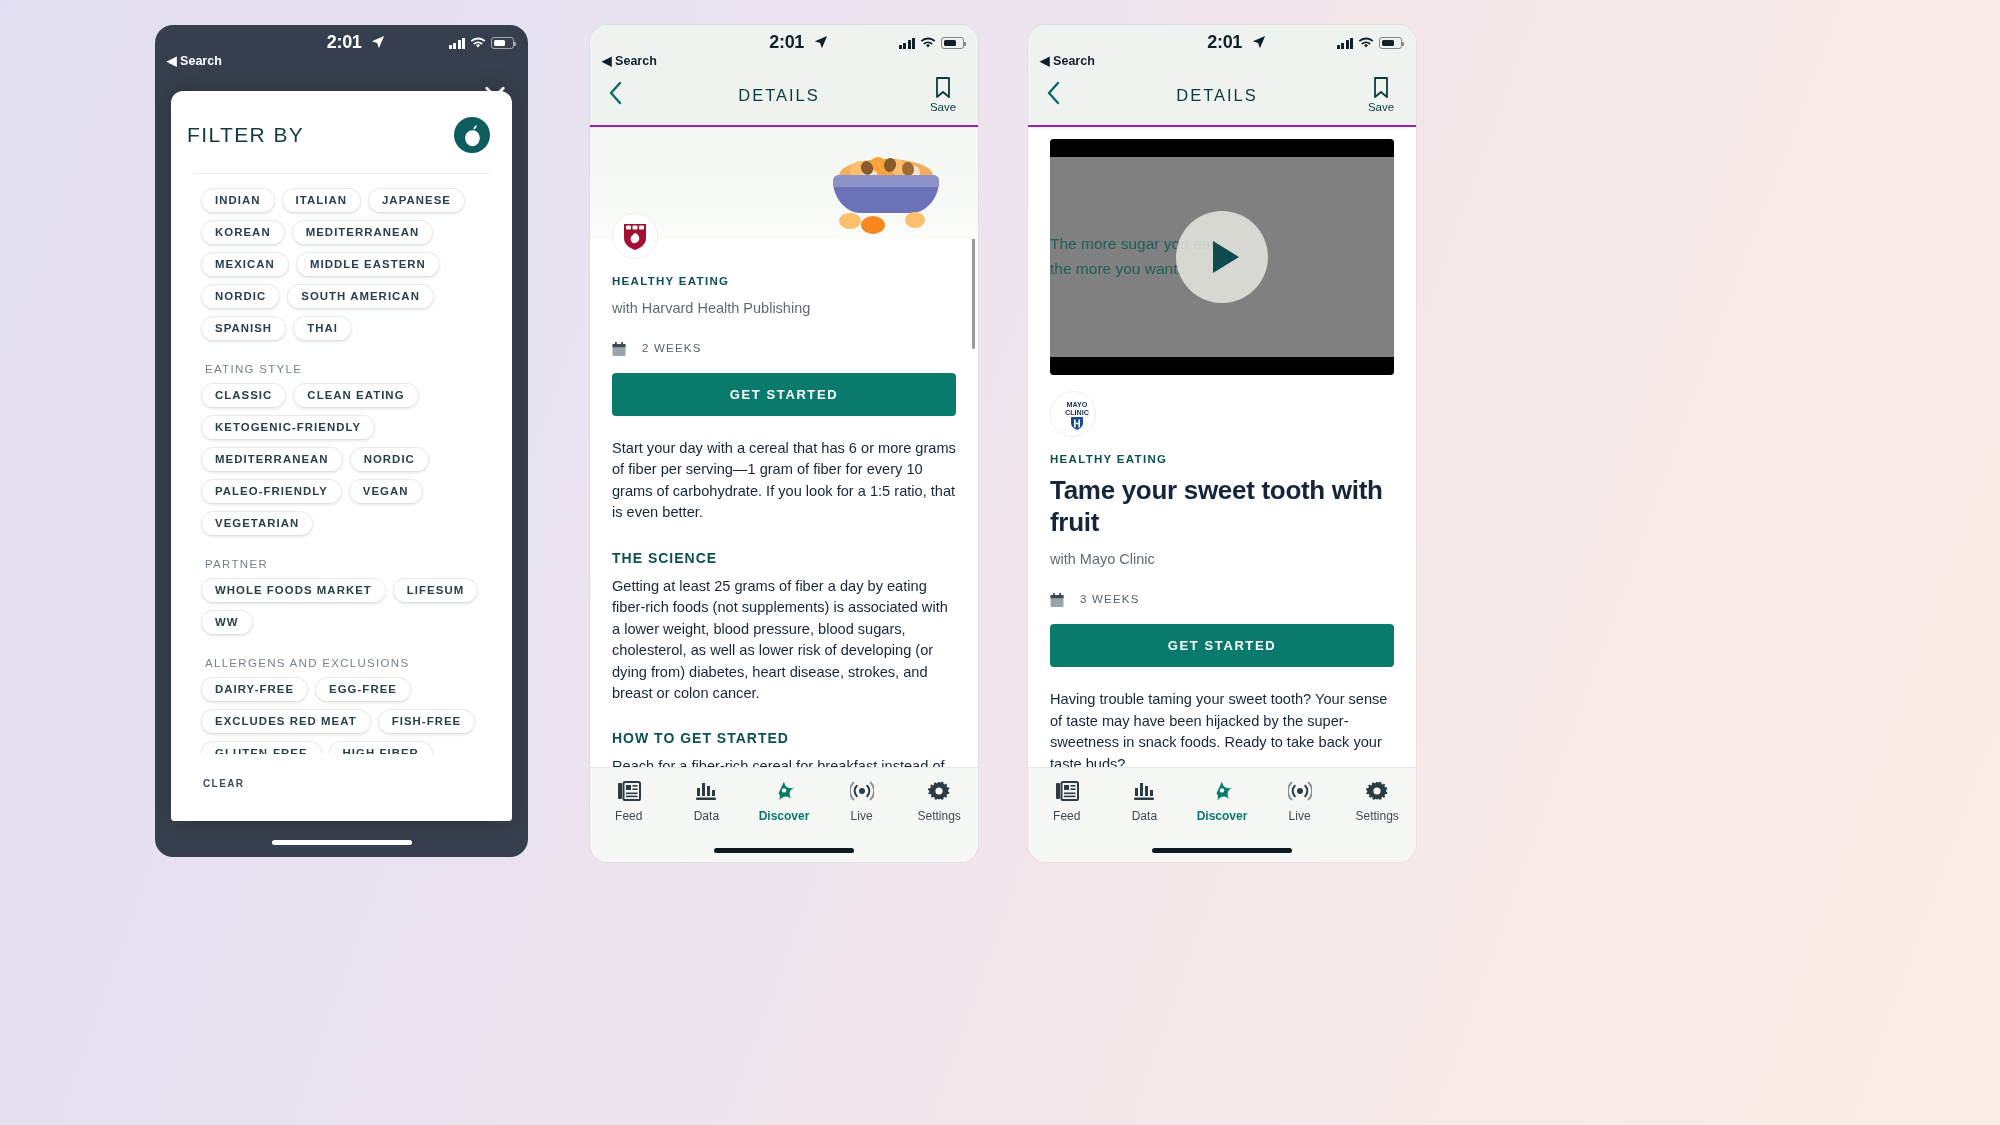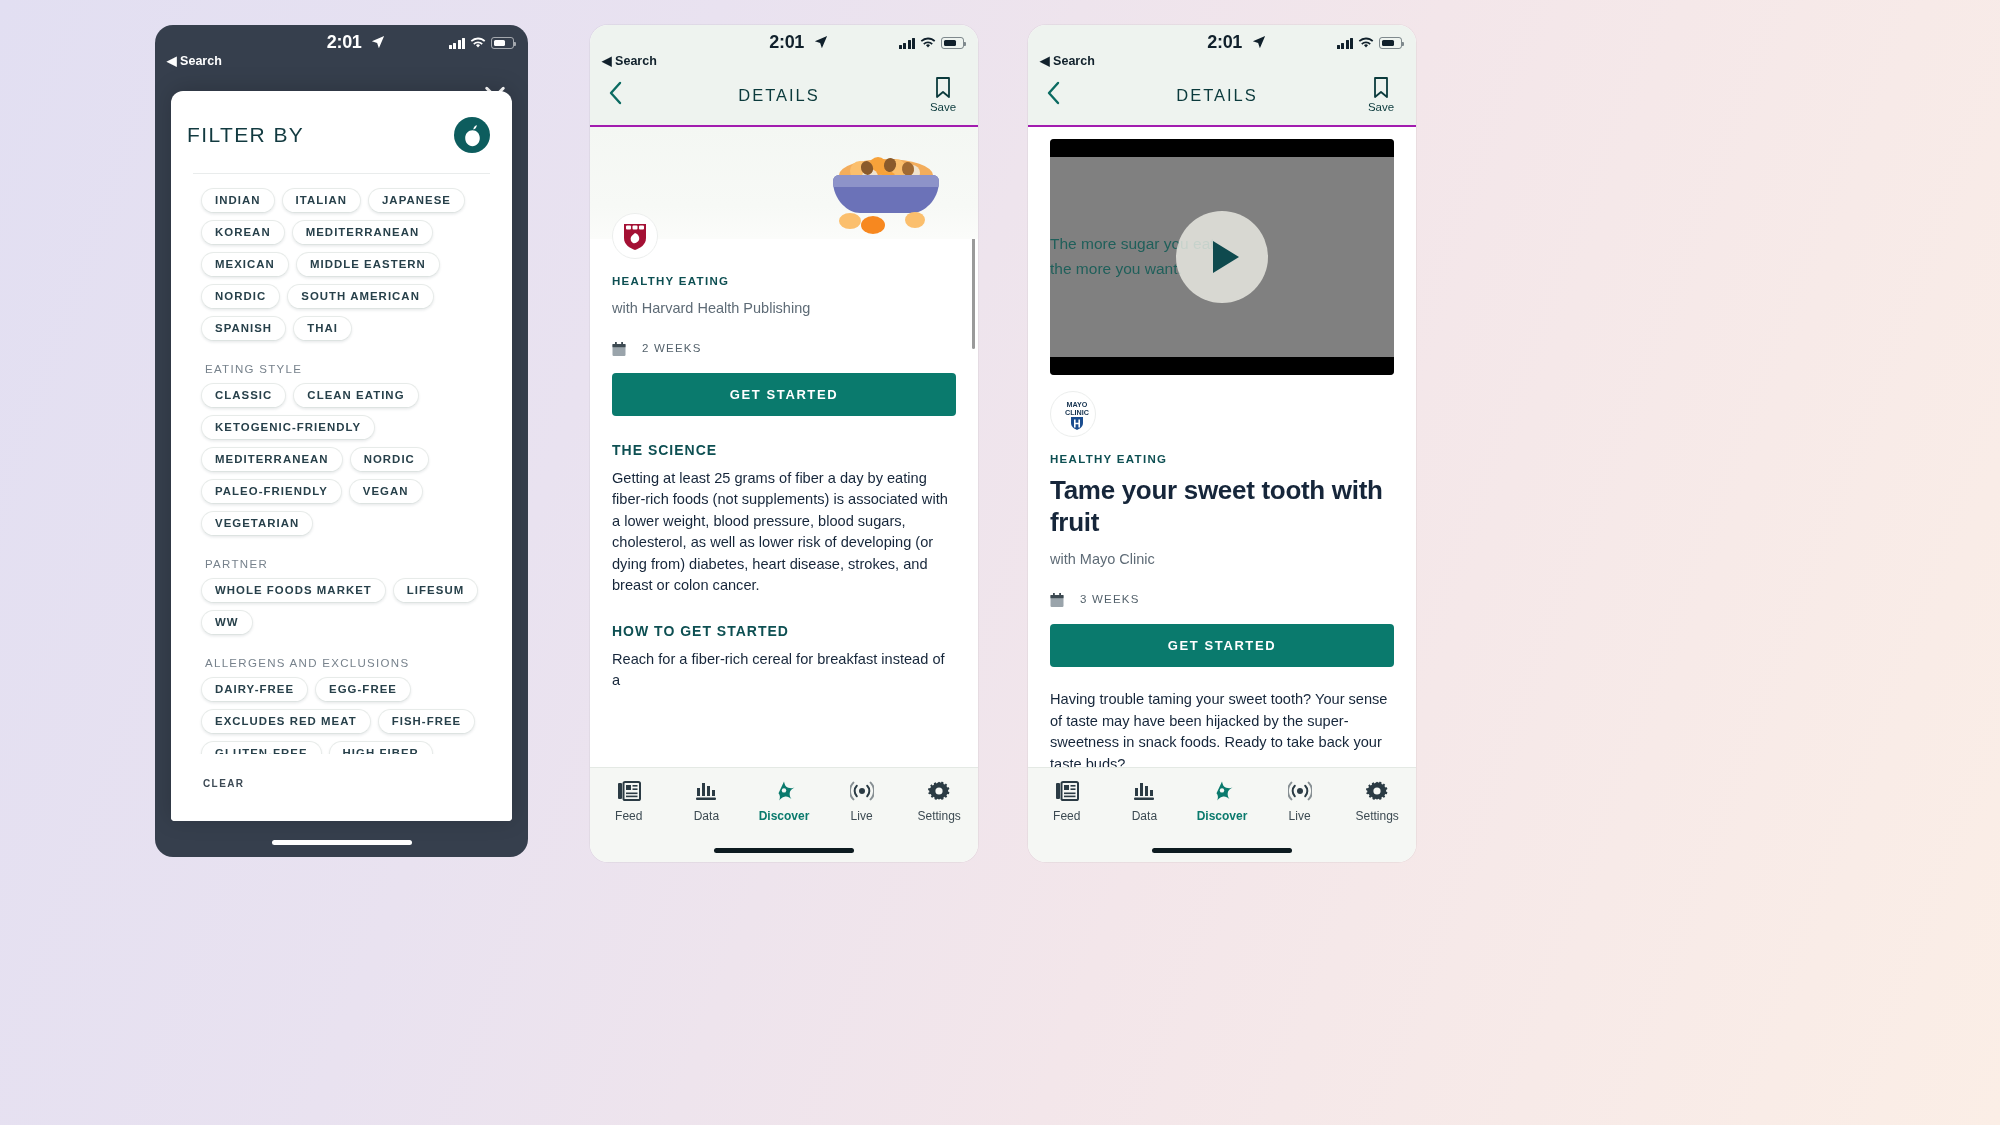--- a/index.html
+++ b/index.html
@@ -428,20 +428,21 @@
         <div class="meta">
           <svg width="14" height="15" viewBox="0 0 14 15">
               <rect x="0.5" y="2" width="13" height="12" rx="1.2" fill="#9aa4ab"></rect>
               <rect x="0.5" y="2" width="13" height="3.2" fill="#3d4a52"></rect>
               <rect x="3" y="0" width="1.8" height="3" fill="#3d4a52"></rect>
               <rect x="9.2" y="0" width="1.8" height="3" fill="#3d4a52"></rect>
             </svg>
           <span>2 WEEKS</span>
         </div>
         <button class="btn-start">GET STARTED</button>
+        <p class="para">Start your day with a cereal that has 6 or more grams of fiber per serving—1 gram of fiber for every 10 grams of carbohydrate. If you look for a 1:5 ratio, that is even better.</p>
         <div class="sec-head">THE SCIENCE</div>
         <p class="para" style="margin-top:10px;">Getting at least 25 grams of fiber a day by eating fiber-rich foods (not supplements) is associated with a lower weight, blood pressure, blood sugars, cholesterol, as well as lower risk of developing (or dying from) diabetes, heart disease, strokes, and breast or colon cancer.</p>
         <div class="sec-head">HOW TO GET STARTED</div>
         <p class="para" style="margin-top:10px;">Reach for a fiber-rich cereal for breakfast instead of a</p>
       </div>
     </div>
 
     <div class="tabbar" id="tabbar2">
         <div class="tab">
           <span style="display: block; line-height: 0;"><svg width="24" height="22" viewBox="0 0 24 22">

